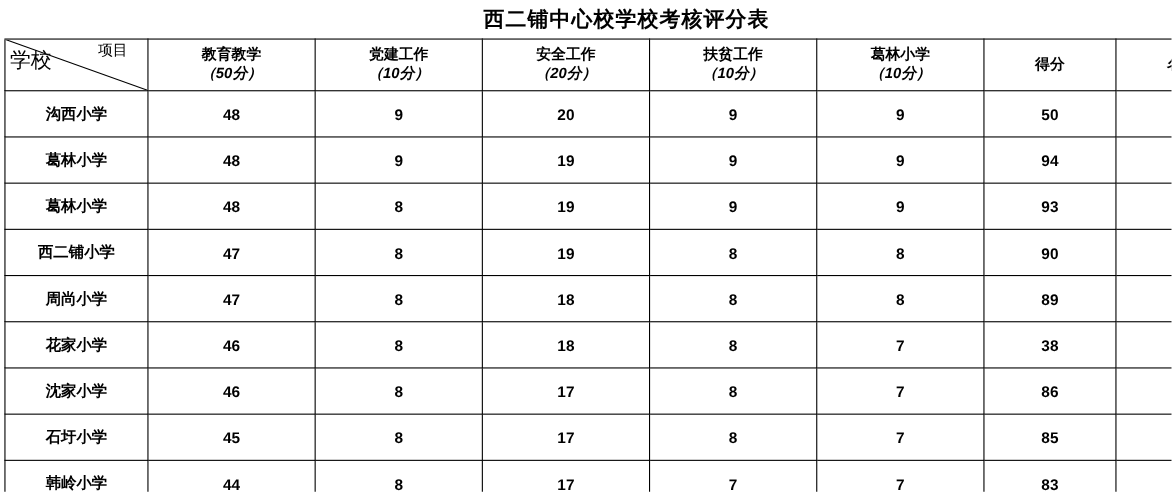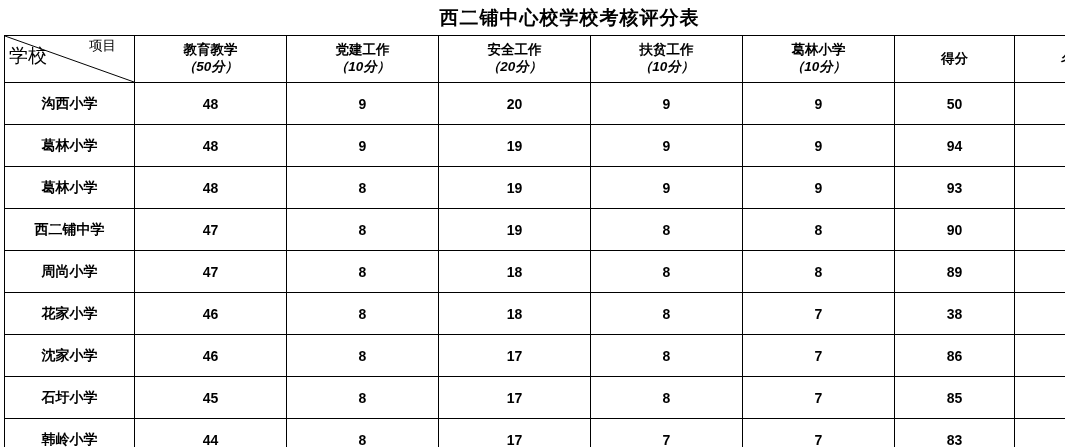--- a/index.html
+++ b/index.html
@@ -173,21 +173,21 @@
         <td>48</td>
         <td>8</td>
         <td>19</td>
         <td>9</td>
         <td>9</td>
         <td>93</td>
         <td>3</td>
       </tr>
 
       <tr class="data-row">
-        <td class="school-cell">西二铺中学</td>
+        <td class="school-cell">西二铺小学</td>
         <td>47</td>
         <td>8</td>
         <td>19</td>
         <td>8</td>
         <td>8</td>
         <td>90</td>
         <td>4</td>
       </tr>
 
       <tr class="data-row">

